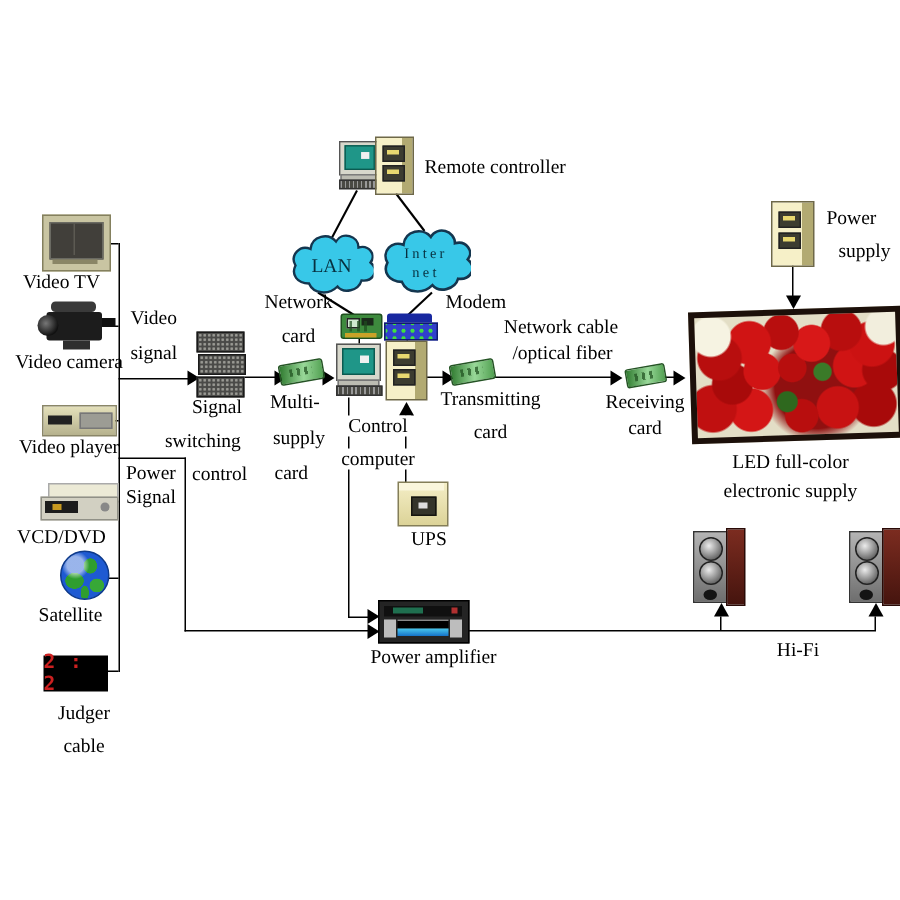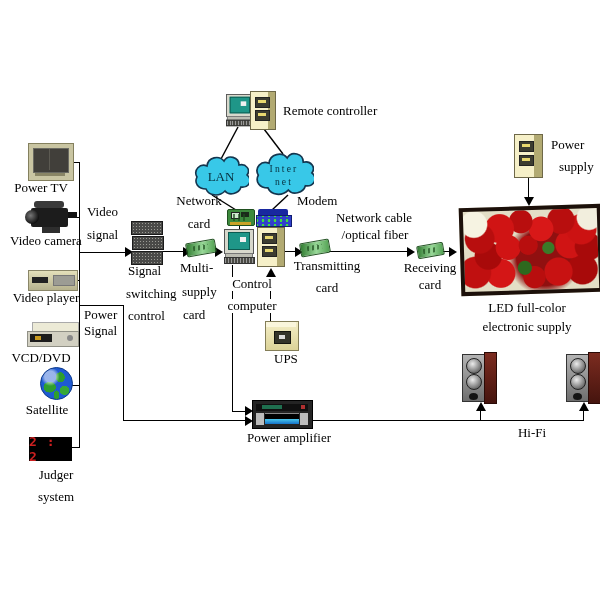--- a/index.html
+++ b/index.html
@@ -266,35 +266,35 @@
   </div>
   <div class="spk" style="left:566px;top:352px;">
     <div class="spk-front">
         <div class="spk-drv" style="top:3px"></div>
         <div class="spk-drv" style="top:19px"></div>
         <div class="spk-port"></div>
       </div>
     <div class="spk-side"></div>
   </div>
 
-  <span class="lb lbc" style="left:41px;top:181px">Power TV</span>
+  <span class="lb lbc" style="left:41px;top:181px">Video TV</span>
   <span class="lb lbc" style="left:46px;top:234px">Video camera</span>
   <span class="lb lbc" style="left:46px;top:291px">Video player</span>
   <span class="lb lbc" style="left:41px;top:351px">VCD/DVD</span>
   <span class="lb lbc" style="left:47px;top:403px">Satellite</span>
   <span class="lb lbc" style="left:56px;top:468px">Judger</span>
-  <span class="lb lbc" style="left:56px;top:490px">system</span>
+  <span class="lb lbc" style="left:56px;top:490px">cable</span>
 
   <span class="lb" style="left:87px;top:205px">Video</span>
   <span class="lb" style="left:87px;top:228px">signal</span>
   <span class="lb" style="left:84px;top:308px">Power</span>
   <span class="lb" style="left:84px;top:324px">Signal</span>
 
   <span class="lb" style="left:128px;top:264px">Signal</span>
-  <span class="lb" style="left:126px;top:287px">switching</span>
+  <span class="lb" style="left:110px;top:287px">switching</span>
   <span class="lb" style="left:128px;top:309px">control</span>
 
   <span class="lb" style="left:180px;top:261px">Multi-</span>
   <span class="lb" style="left:182px;top:285px">supply</span>
   <span class="lb" style="left:183px;top:308px">card</span>
 
   <span class="lb lbc" style="left:199px;top:194px">Network</span>
   <span class="lb lbc" style="left:199px;top:217px">card</span>
   <span class="lb" style="left:297px;top:194px">Modem</span>
 

